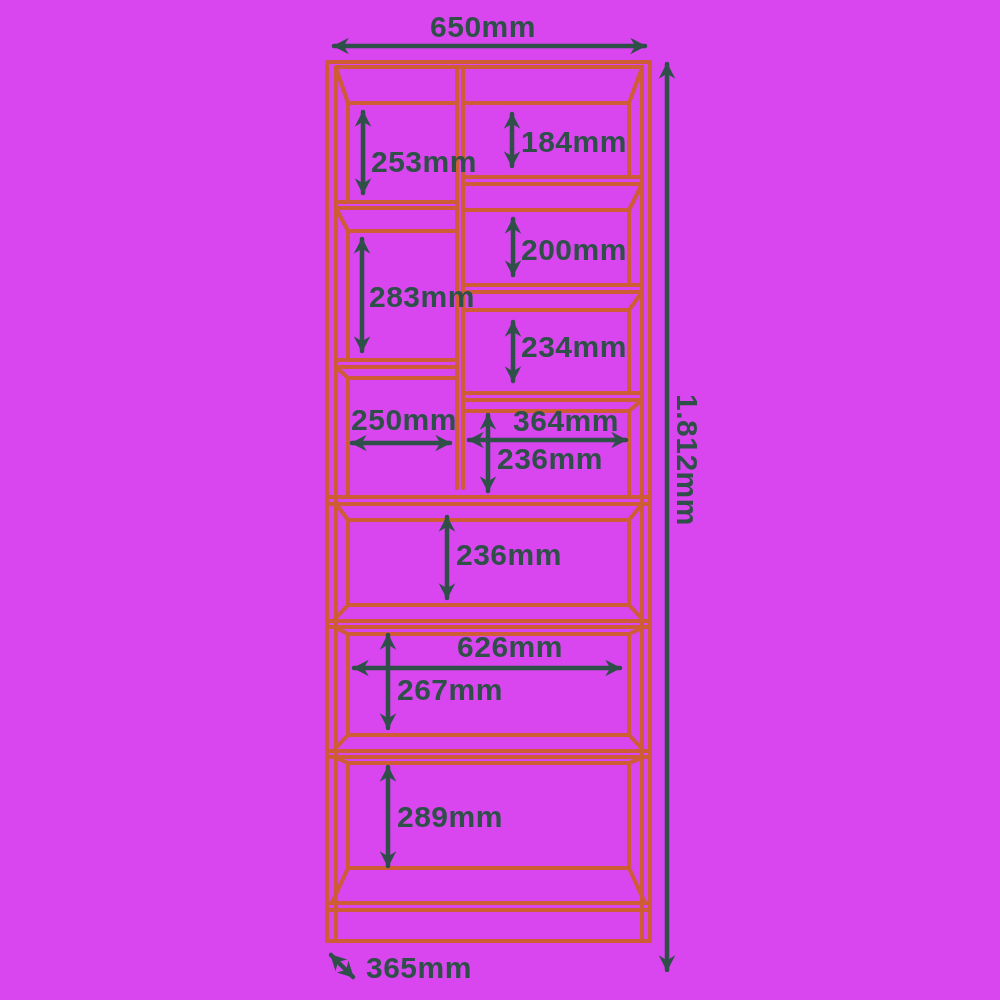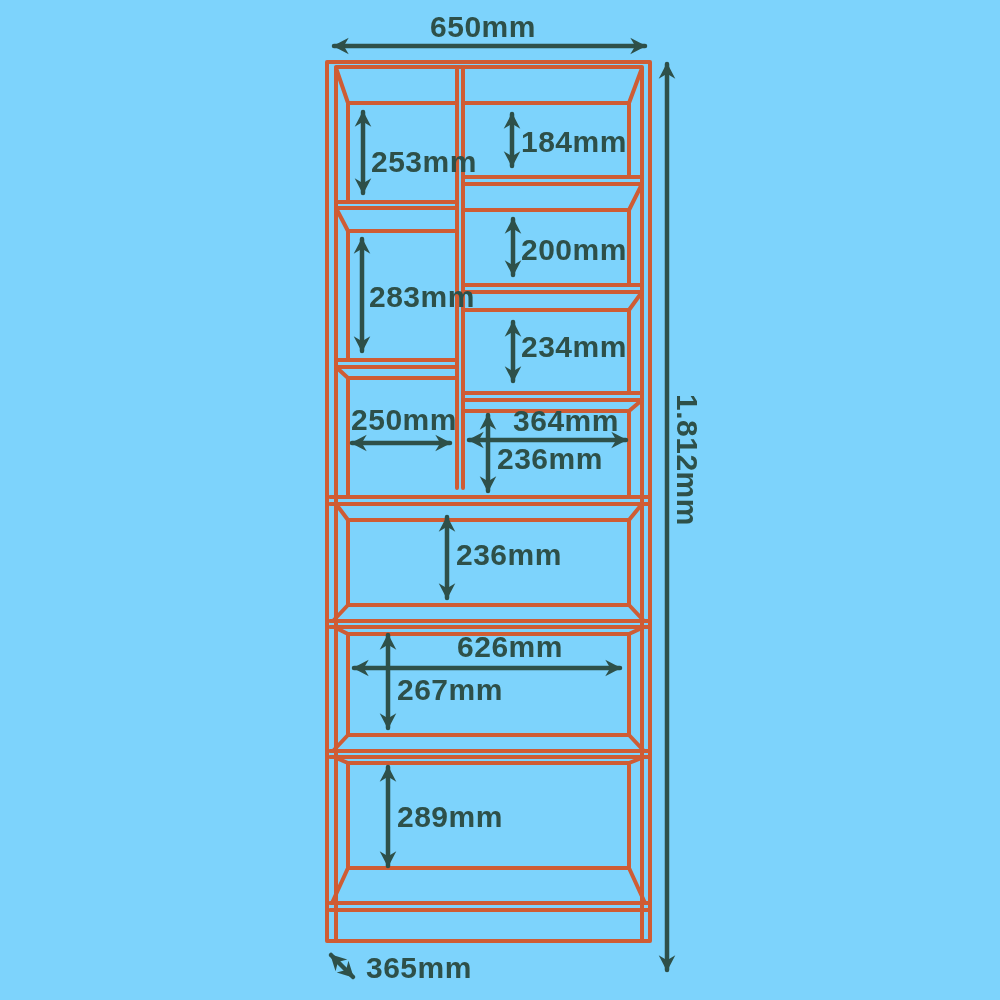--- a/index.html
+++ b/index.html
@@ -1,16 +1,16 @@
 <!DOCTYPE html>
 <html><head>
 <meta charset="utf-8">
 <style>
   html,body{margin:0;padding:0;background:#ffffff;}
-  .canvas{width:1000px;height:1000px;position:relative;background:#7dd3fc;overflow:hidden;}
+  .canvas{width:1000px;height:1000px;position:relative;background:#d946ef;overflow:hidden;}
   svg{display:block;width:100%;height:100%;}
   .dim-text{
     font-family:"Liberation Sans","DejaVu Sans",sans-serif;
     font-weight:600;
     font-size:30px;
     letter-spacing:0.5px;
   }
 </style>
 </head>
 <body>

